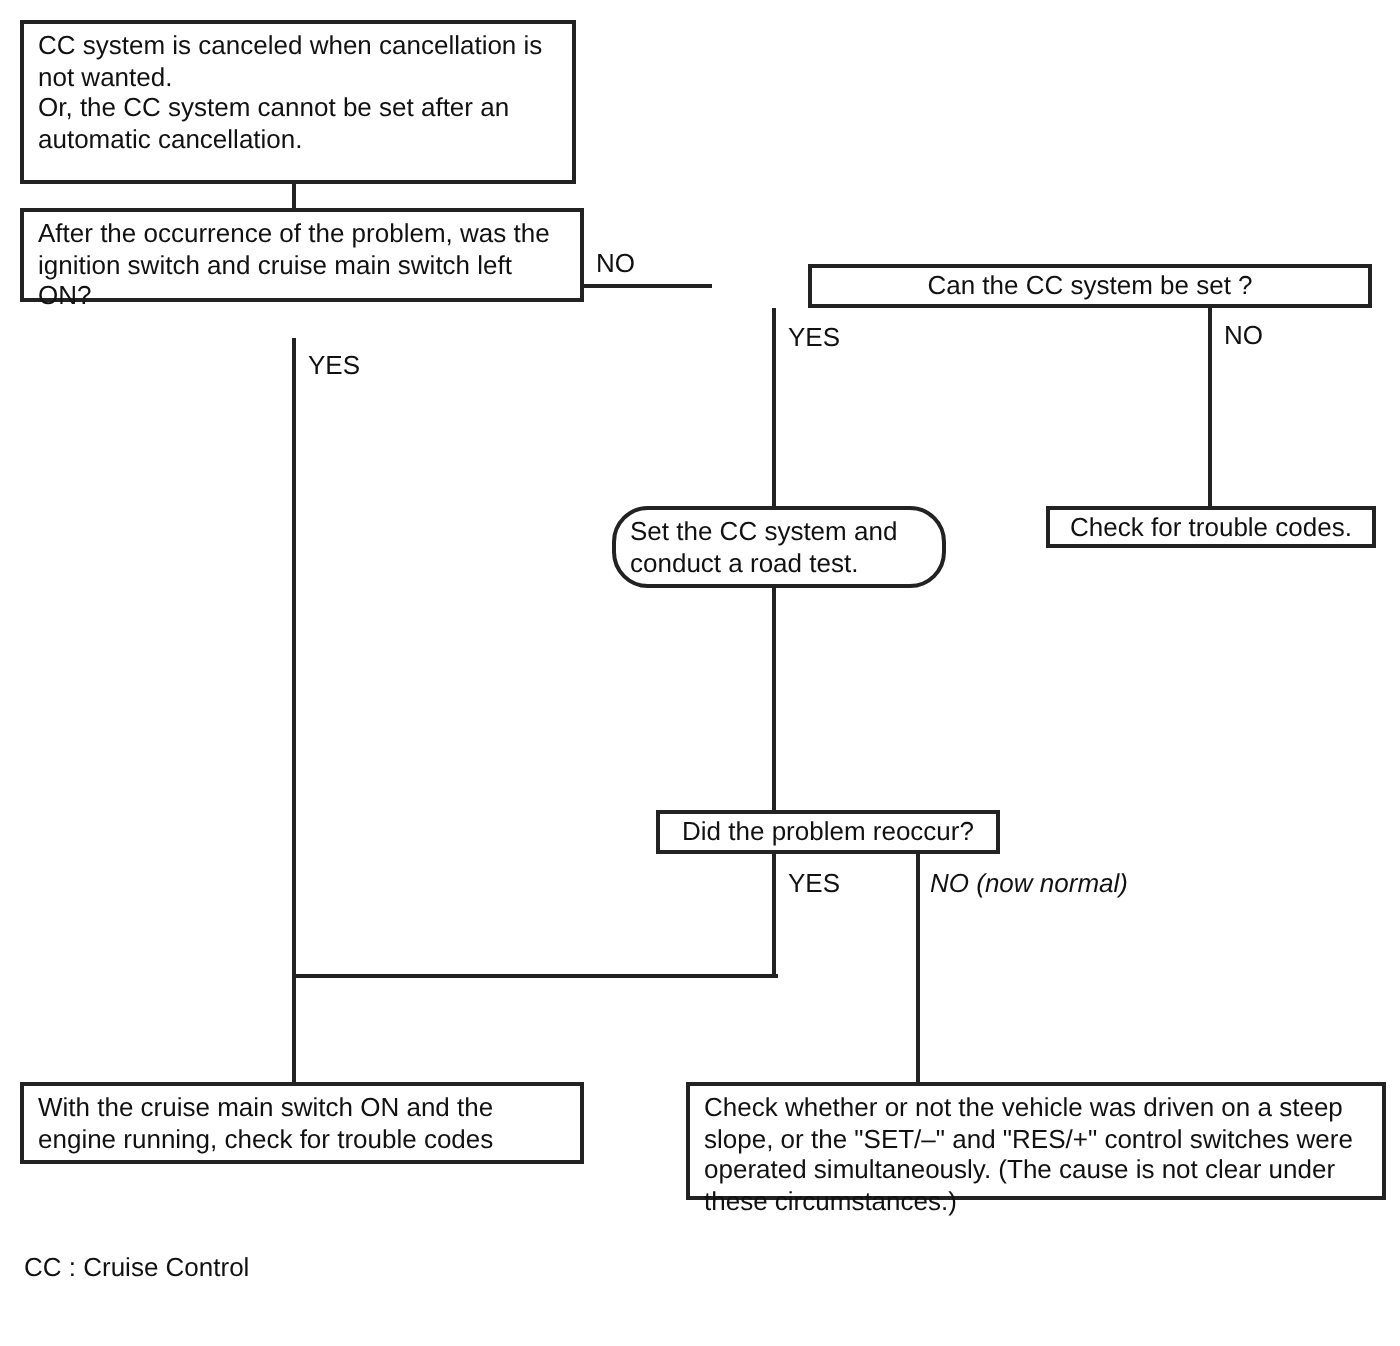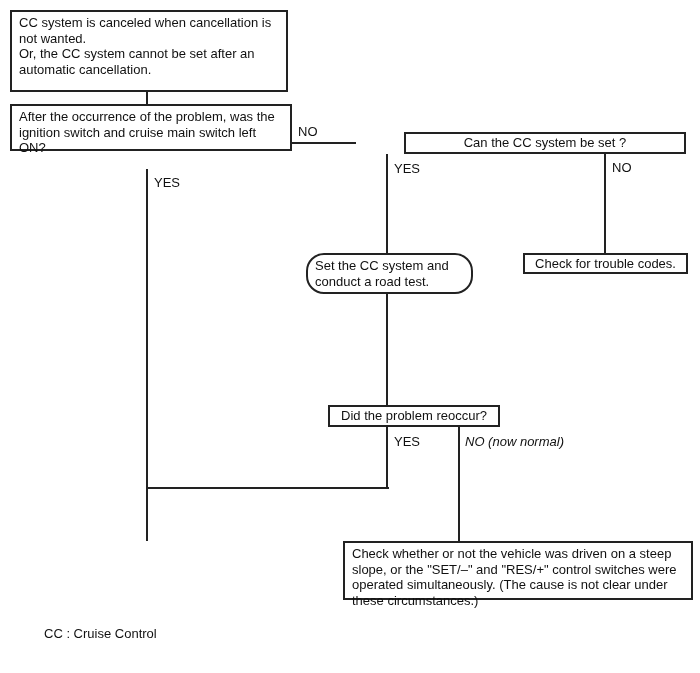--- a/index.html
+++ b/index.html
@@ -40,21 +40,20 @@
   .edge-label {
     position: absolute;
     line-height: 14px;
     white-space: nowrap;
     text-align: center;
   }
   .legend-line {
     position: absolute;
     line-height: 15px;
     white-space: nowrap;
-    margin-left: 32px;
   }
   
   .n-symptom     { left: 10px;  top: 10px;  width: 278px; height: 82px; }
   .n-ignition    { left: 10px;  top: 104px; width: 282px; height: 47px; }
   .n-canset      { left: 356px; top: 132px; width: 282px; height: 22px; margin-left: 48px; }
   .n-roadtest    { left: 306px; top: 253px; width: 167px; height: 41px; border-radius: 18px; }
   .n-checkcodes  { left: 523px; top: 253px; width: 165px; height: 21px; }
   .n-reoccur     { left: 288px; top: 405px; width: 172px; height: 22px; margin-left: 40px; }
   .n-cruisecheck { left: 10px;  top: 541px; width: 282px; height: 41px; }
   .n-steep       { left: 343px; top: 541px; width: 350px; height: 59px; }
@@ -105,20 +104,22 @@
 
   <div class="node center n-canset">Can the CC system be set ?</div>
 
   <div class="node n-roadtest">Set the CC system and
 conduct a road test.</div>
 
   <div class="node center n-checkcodes">Check for trouble codes.</div>
 
   <div class="node center n-reoccur">Did the problem reoccur?</div>
 
+  <div class="node n-cruisecheck">With the cruise main switch ON and the
+engine running, check for trouble codes</div>
 
   <div class="node n-steep">Check whether or not the vehicle was driven on a steep
 slope, or the "SET/–" and "RES/+" control switches were
 operated simultaneously. (The cause is not clear under
 these circumstances.)</div>
 
   <div class="edge-label l-no1">NO</div>
   <div class="edge-label l-yes1">YES</div>
   <div class="edge-label l-yes2">YES</div>
   <div class="edge-label l-no2">NO</div>

